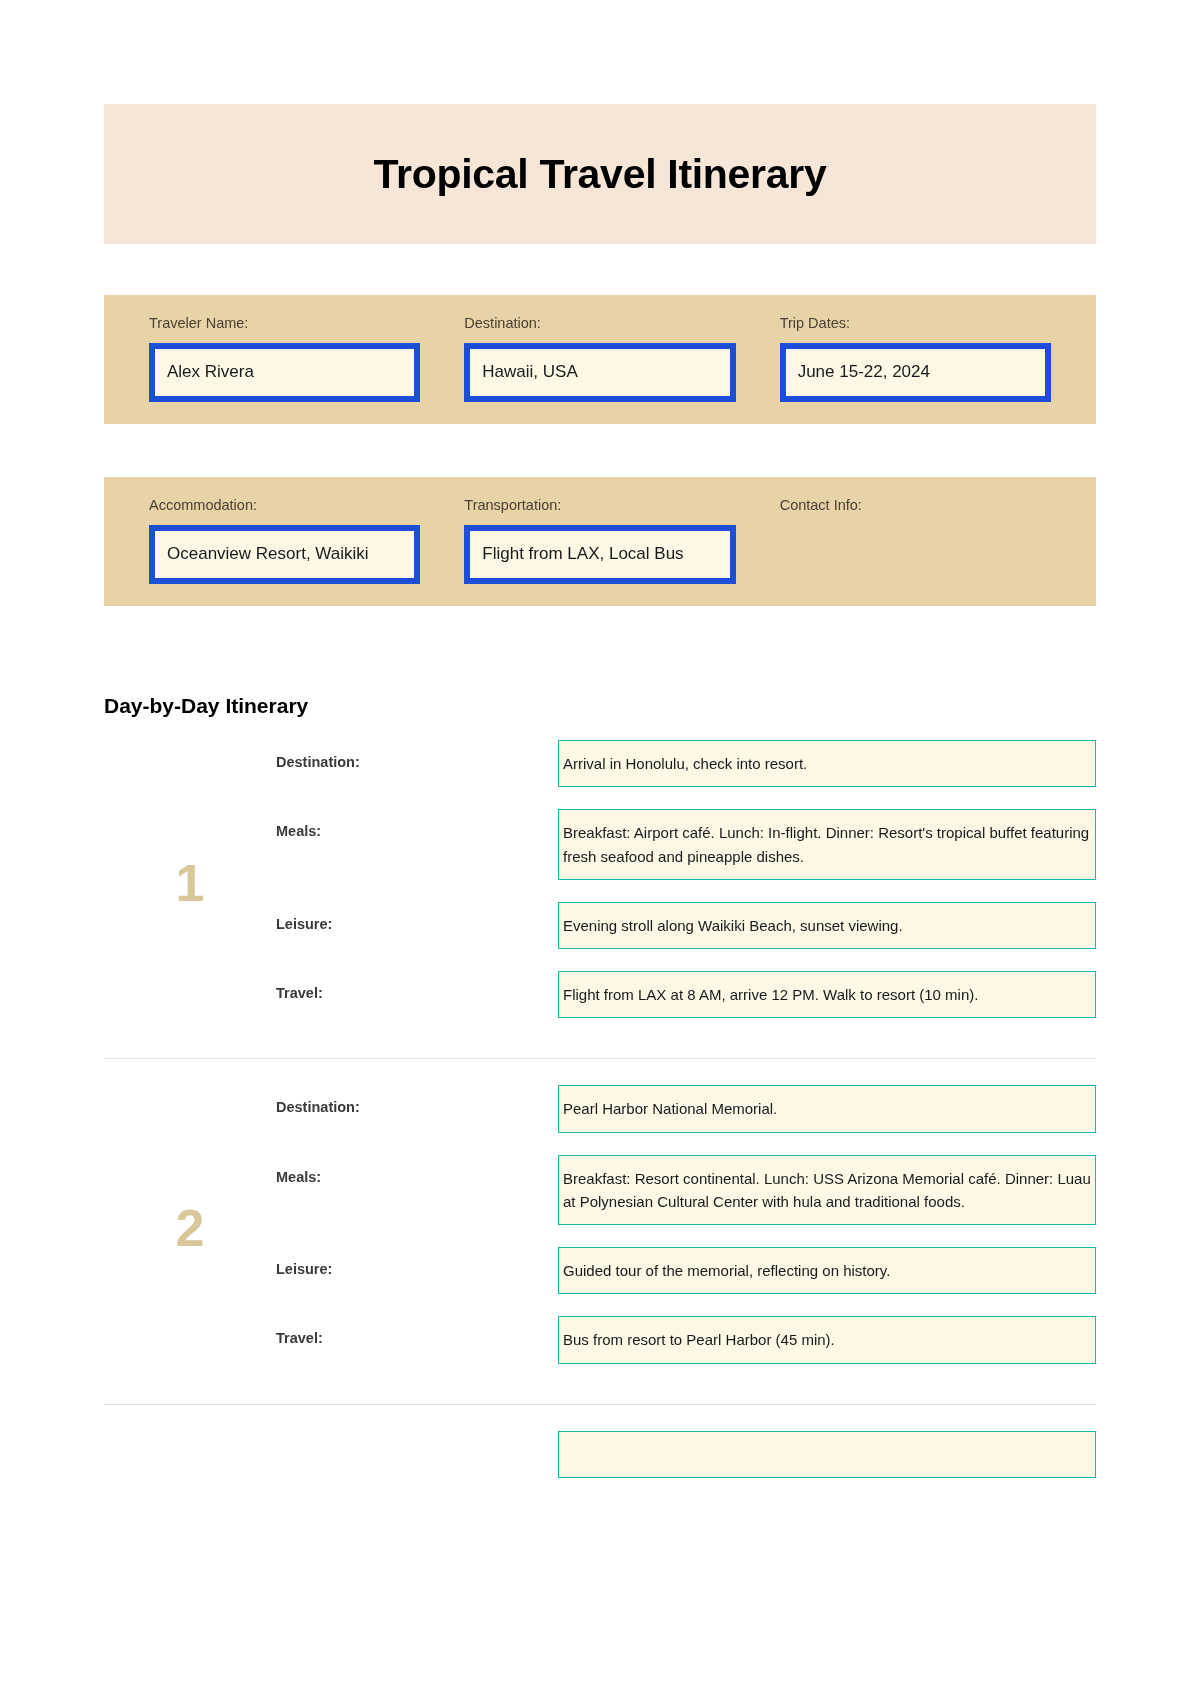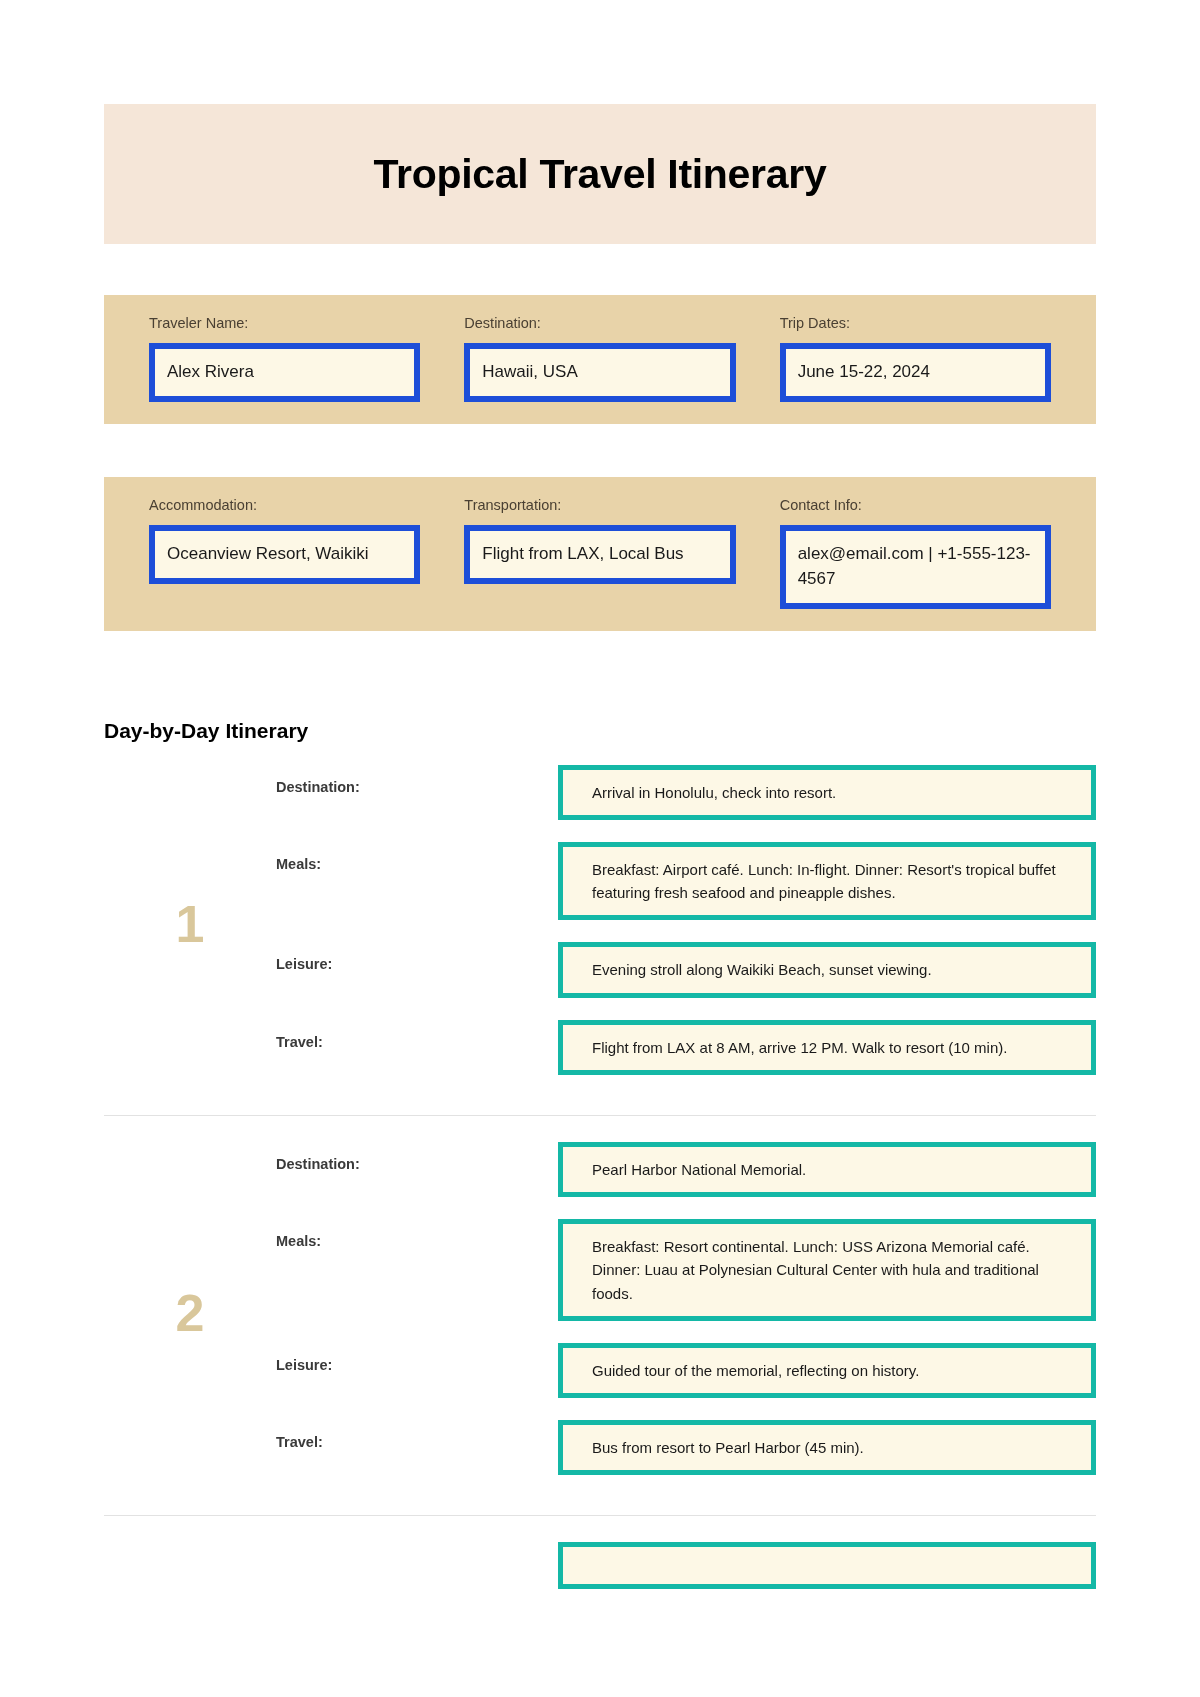--- a/index.html
+++ b/index.html
@@ -112,22 +112,22 @@
     flex: 0 0 282px;
     font-size: 14.5px;
     font-weight: bold;
     color: #3a3a3a;
     padding-top: 14px;
   }
   .row-value {
     flex: 1 1 auto;
     min-width: 0;
     background: #fdf8e6;
-    border: 5px solid #14b8a6;
-    padding: 11px 29px;
+    border: 1px solid #14b8a6;
+    padding: 11px 4px;
     font-size: 15px;
     line-height: 1.55;
     color: #1a1a1a;
     min-height: 47px;
   }
   .day-divider {
     height: 1px;
     background: #e2e2e2;
     margin: 18px 0 26px 0;
   }
@@ -164,21 +164,20 @@
     <div class="info-cell">
       <div class="info-label">Accommodation:</div>
       <div class="info-value-box">Oceanview Resort, Waikiki</div>
     </div>
     <div class="info-cell">
       <div class="info-label">Transportation:</div>
       <div class="info-value-box">Flight from LAX, Local Bus</div>
     </div>
     <div class="info-cell">
       <div class="info-label">Contact Info:</div>
-      <div class="info-value-box tall">alex@email.com | +1-555-123-4567</div>
     </div>
   </div>
 
   <div class="band-spacer-3"></div>
 
   <div>
     <h2 class="section-heading">Day-by-Day Itinerary</h2>
 
     <div class="day-block">
       <div class="day-number-col">

